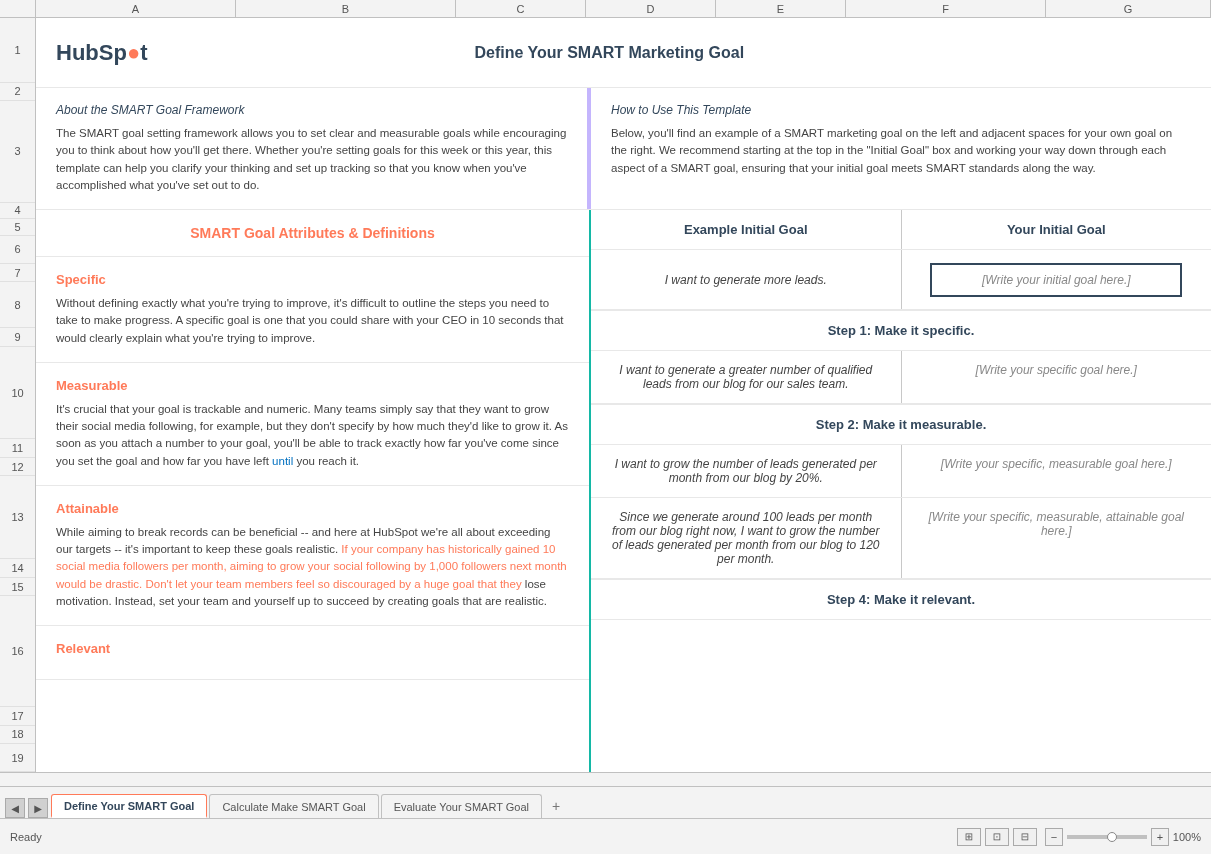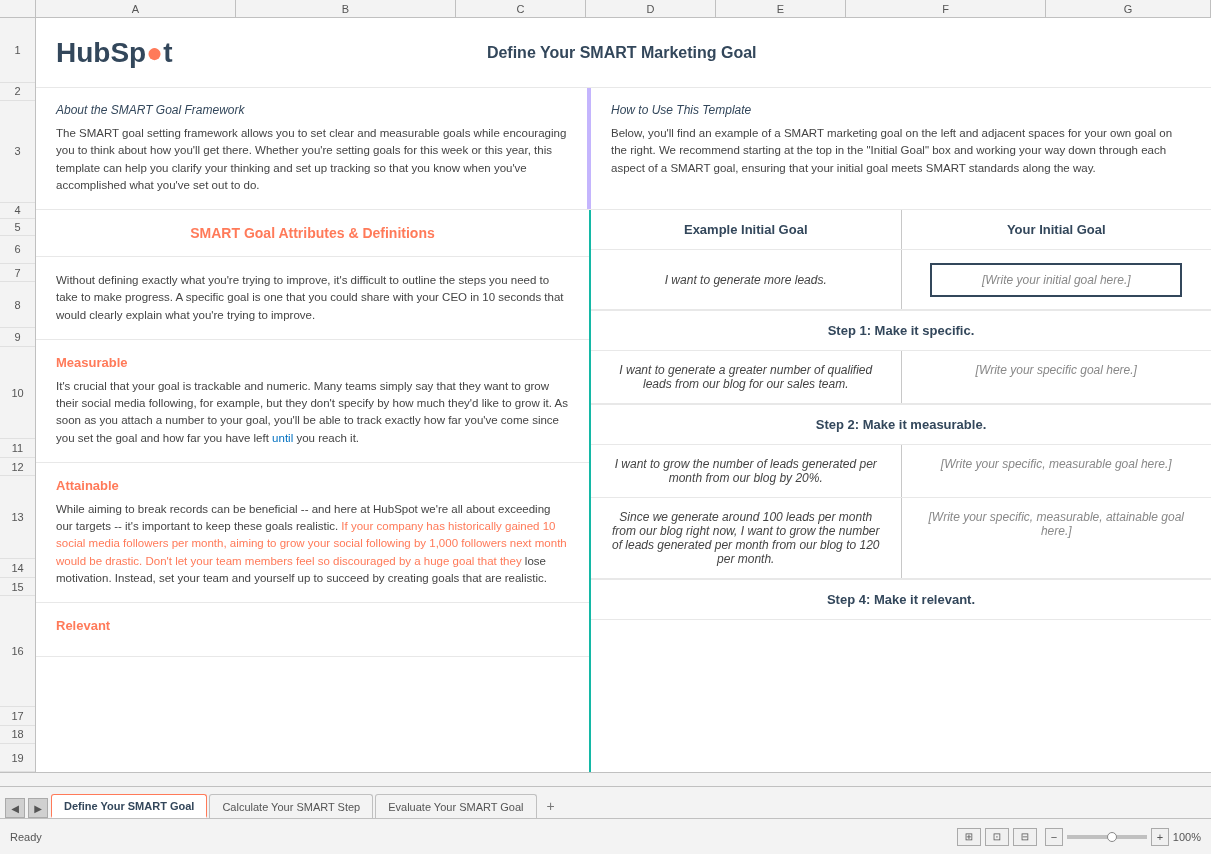--- a/index.html
+++ b/index.html
@@ -96,21 +96,21 @@
     .header-row {
       background: white;
       border-bottom: 1px solid #e8e8e8;
       padding: 10px 20px;
       display: flex;
       align-items: center;
       min-height: 70px;
     }
 
     .hubspot-logo {
-      font-size: 28px;
+      font-size: 22px;
       font-weight: bold;
       color: #33475b;
       margin-right: auto;
     }
 
     .hubspot-logo span {
       color: #ff7a59;
     }
 
     .page-title-area {
@@ -538,20 +538,21 @@
         </div>
 
         <div class="full-layout">
 
           <div class="left-content">
             <div class="attributes-header">
               <span class="attributes-title">SMART Goal Attributes &amp; Definitions</span>
             </div>
 
             <div class="attribute-section">
+              <div class="attribute-title">Specific</div>
               <div class="attribute-text">
                 Without defining exactly what you're trying to improve, it's difficult to outline the steps you need to take to make progress. A specific goal is one that you could share with your CEO in 10 seconds that would clearly explain what you're trying to improve.
               </div>
             </div>
 
             <div class="attribute-section">
               <div class="attribute-title">Measurable</div>
               <div class="attribute-text">
                 It's crucial that your goal is trackable and numeric. Many teams simply say that they want to grow their social media following, for example, but they don't specify by how much they'd like to grow it. As soon as you attach a number to your goal, you'll be able to track exactly how far you've come since you set the goal and how far you have left <span class="highlight">until</span> you reach it.
               </div>
@@ -628,21 +629,21 @@
       </div>
     </div>
   </div>
 
   <div class="horizontal-scroll"></div>
 
   <div class="tab-bar">
     <div class="tab-nav-btn">◀</div>
     <div class="tab-nav-btn">▶</div>
     <div class="sheet-tab active">Define Your SMART Goal</div>
-    <div class="sheet-tab">Calculate Your SMART Step</div>
+    <div class="sheet-tab">Calculate Make SMART Goal</div>
     <div class="sheet-tab">Evaluate Your SMART Goal</div>
     <div class="add-sheet-btn">+</div>
   </div>
 
   <div class="status-bar">
     <span>Ready</span>
     <div class="status-right">
       <div class="view-buttons">
         <div class="view-btn">⊞</div>
         <div class="view-btn">⊡</div>

